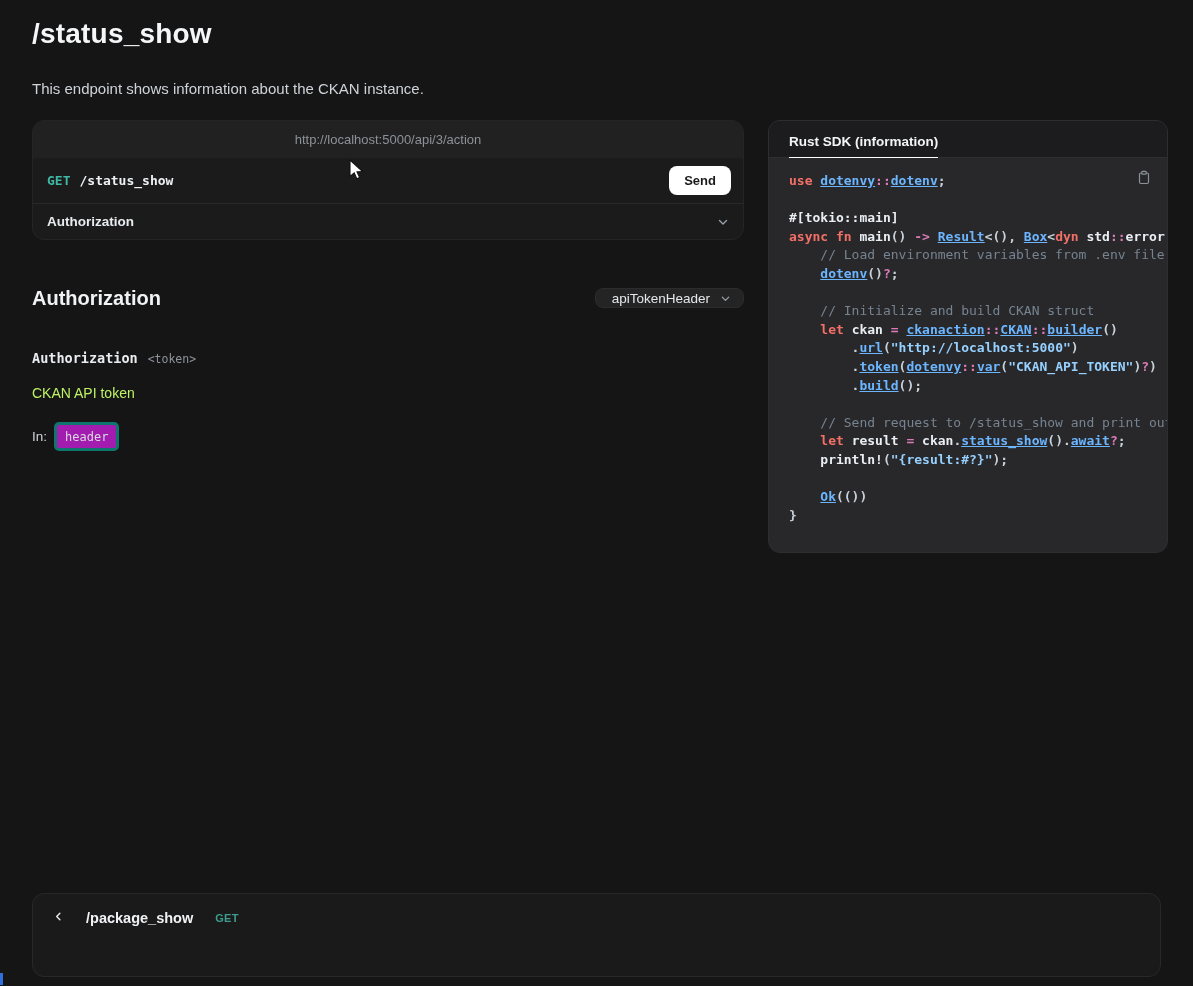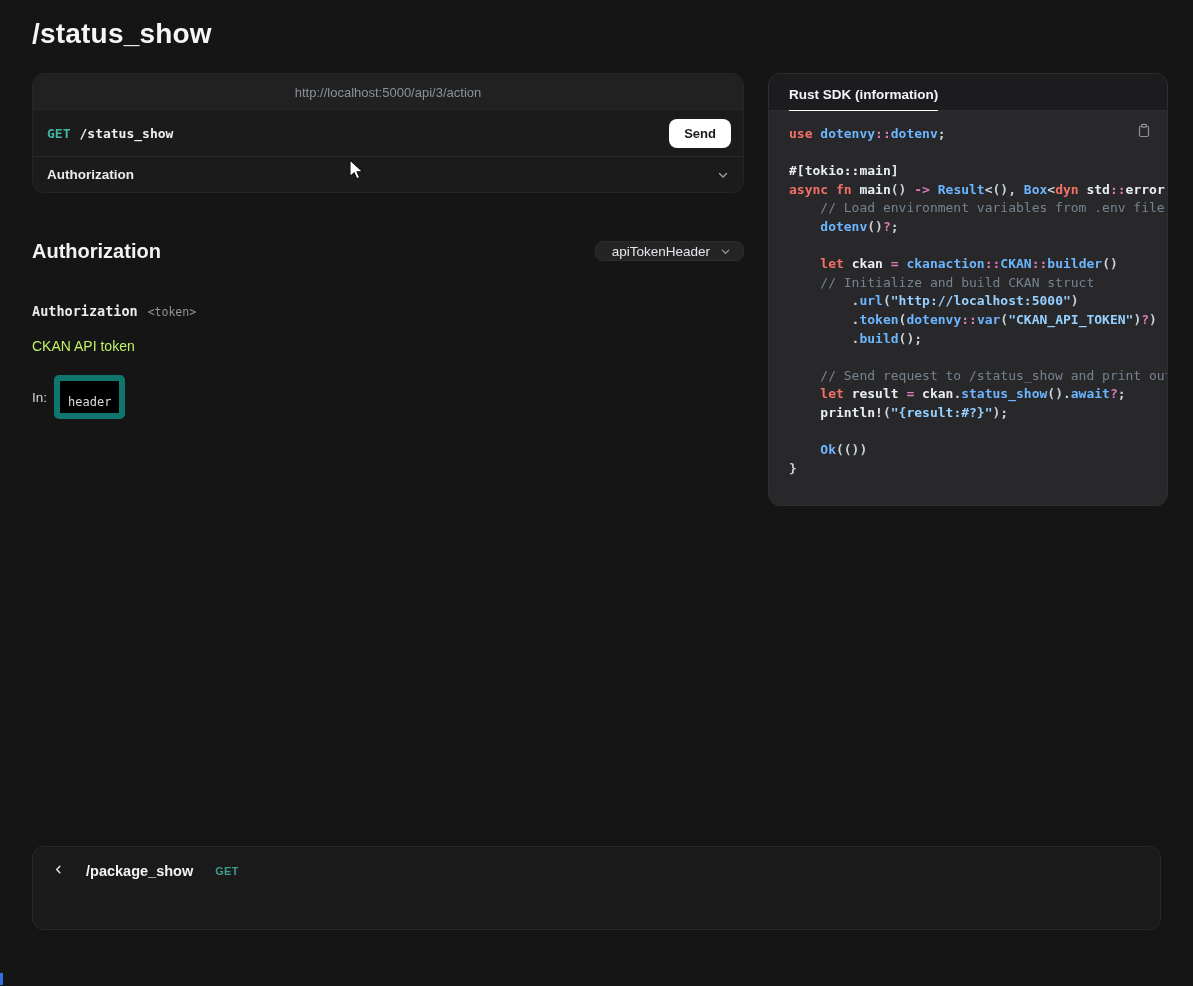--- a/index.html
+++ b/index.html
@@ -121,24 +121,24 @@
     font-size: 11.5px;
     color: #8e949b;
   }
   .param-desc { margin-top: 19px; font-size: 14px; color: #bef264; }
   .in-row { margin-top: 21px; display: flex; align-items: center; gap: 7px; }
   .in-label { font-size: 13.5px; color: #cfd3d8; }
   .in-badge {
     font-family: "DejaVu Sans Mono", monospace;
     font-size: 12px;
     color: #d8dce0;
-    background: #000000;
-    border: 6px solid #0f766e;
+    background: #a21caf;
+    border: 3px solid #0f766e;
     border-radius: 5px;
-    padding: 14px 8px 4px 8px;
+    padding: 5px 8px 4px 8px;
   }
 
   
   .code-panel {
     background: #28282b;
     border: 1px solid #2e2e31;
     border-radius: 12px;
     height: 433px;
     overflow: hidden;
     display: flex;
@@ -180,21 +180,21 @@
   }
   .code-line {
     font-family: "DejaVu Sans Mono", monospace;
     font-size: 13px;
     line-height: 18.6px;
     white-space: pre;
     color: #c9d1d9;
   }
   .tk-p { color: #c9d1d9; font-weight: 700; }
   .tk-k { color: #f47067; font-weight: 700; }
-  .tk-f { color: #6cb6ff; font-weight: 700; }
+  .tk-f { color: #6cb6ff; font-weight: 700; text-decoration: underline; }
   .tk-s { color: #96d0ff; font-weight: 700; }
   .tk-c { color: #768390; }
   .tk-o { color: #da7bb8; font-weight: 700; }
   .tk-i { color: #e9eef3; font-weight: 700; }
 
   
   .footer-nav {
     margin-top: 340px;
     border: 1px solid #28282a;
     background: #1a1a1b;
@@ -230,20 +230,21 @@
     pointer-events: none;
     z-index: 50;
   }
 </style>
 </head>
 <body>
 
 <div class="container">
 
   <h1 class="page-title">/status_show</h1>
+  <p class="page-desc">This endpoint shows information about the CKAN instance.</p>
 
   <div class="columns">
 
     <div class="left-col">
 
       <div class="request-card">
         <div class="request-card-header">
           <span class="base-url">http://localhost:5000/api/3/action</span>
         </div>
         <div class="request-row">
@@ -298,22 +299,22 @@
             </svg>
           </button>
           <div id="code-block">
               <div class="code-line"><span class="tk-k">use </span><span class="tk-f">dotenvy</span><span class="tk-o">::</span><span class="tk-f">dotenv</span><span class="tk-p">;</span></div>
               <div class="code-line">&nbsp;</div>
               <div class="code-line"><span class="tk-i">#[tokio::main]</span></div>
               <div class="code-line"><span class="tk-k">async fn </span><span class="tk-i">main</span><span class="tk-p">() </span><span class="tk-o">-&gt;</span><span class="tk-p"> </span><span class="tk-f">Result</span><span class="tk-p">&lt;(), </span><span class="tk-f">Box</span><span class="tk-p">&lt;</span><span class="tk-k">dyn </span><span class="tk-i">std</span><span class="tk-o">::</span><span class="tk-i">error</span><span class="tk-o">::</span></div>
               <div class="code-line"><span class="tk-c">    // Load environment variables from .env file</span></div>
               <div class="code-line"><span class="tk-p">    </span><span class="tk-f">dotenv</span><span class="tk-p">()</span><span class="tk-o">?</span><span class="tk-p">;</span></div>
               <div class="code-line">&nbsp;</div>
+              <div class="code-line"><span class="tk-c">    // Initialize and build CKAN struct</span></div>
               <div class="code-line"><span class="tk-p">    </span><span class="tk-k">let </span><span class="tk-i">ckan</span><span class="tk-p"> </span><span class="tk-o">=</span><span class="tk-p"> </span><span class="tk-f">ckanaction</span><span class="tk-o">::</span><span class="tk-f">CKAN</span><span class="tk-o">::</span><span class="tk-f">builder</span><span class="tk-p">()</span></div>
-              <div class="code-line"><span class="tk-c">    // Initialize and build CKAN struct</span></div>
               <div class="code-line"><span class="tk-p">        .</span><span class="tk-f">url</span><span class="tk-p">(</span><span class="tk-s">"http://localhost:5000"</span><span class="tk-p">)</span></div>
               <div class="code-line"><span class="tk-p">        .</span><span class="tk-f">token</span><span class="tk-p">(</span><span class="tk-f">dotenvy</span><span class="tk-o">::</span><span class="tk-f">var</span><span class="tk-p">(</span><span class="tk-s">"CKAN_API_TOKEN"</span><span class="tk-p">)</span><span class="tk-o">?</span><span class="tk-p">)</span></div>
               <div class="code-line"><span class="tk-p">        .</span><span class="tk-f">build</span><span class="tk-p">();</span></div>
               <div class="code-line">&nbsp;</div>
               <div class="code-line"><span class="tk-c">    // Send request to /status_show and print output</span></div>
               <div class="code-line"><span class="tk-p">    </span><span class="tk-k">let </span><span class="tk-i">result</span><span class="tk-p"> </span><span class="tk-o">=</span><span class="tk-p"> </span><span class="tk-i">ckan</span><span class="tk-p">.</span><span class="tk-f">status_show</span><span class="tk-p">().</span><span class="tk-f">await</span><span class="tk-o">?</span><span class="tk-p">;</span></div>
               <div class="code-line"><span class="tk-p">    </span><span class="tk-i">println!</span><span class="tk-p">(</span><span class="tk-s">"{result:#?}"</span><span class="tk-p">);</span></div>
               <div class="code-line">&nbsp;</div>
               <div class="code-line"><span class="tk-p">    </span><span class="tk-f">Ok</span><span class="tk-p">(())</span></div>
               <div class="code-line"><span class="tk-p">}</span></div>

